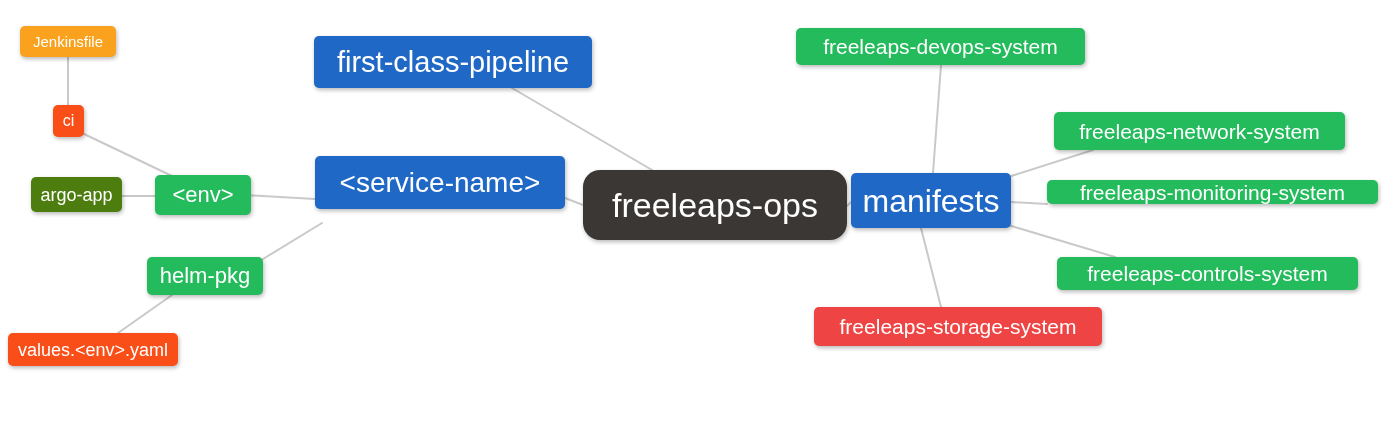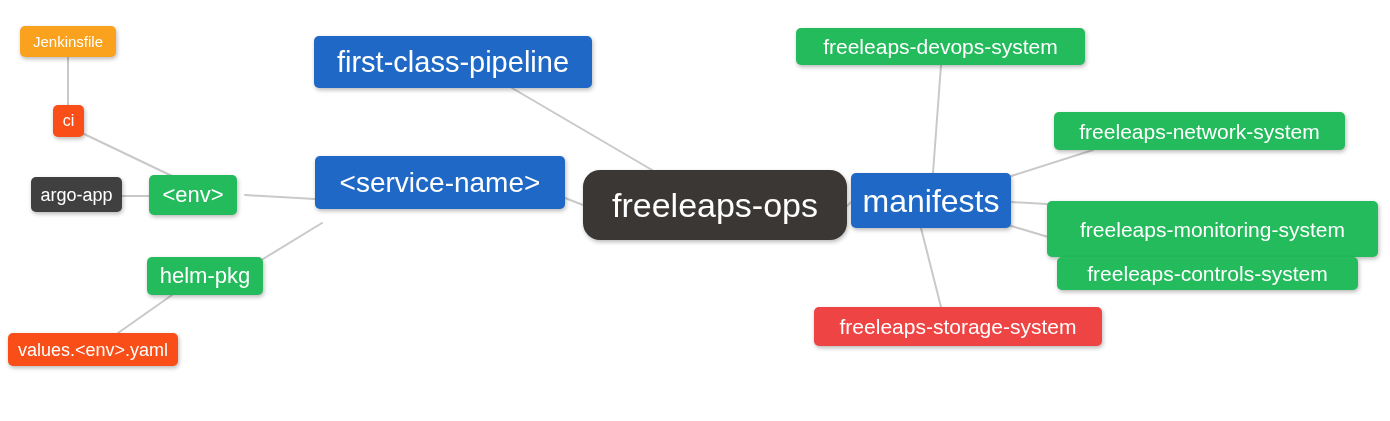--- a/index.html
+++ b/index.html
@@ -32,30 +32,30 @@
     border-radius: 5px;
     box-shadow: 1px 2px 4px rgba(0,0,0,0.28);
     cursor: pointer;
     line-height: 1;
     user-select: none;
   }
   
   .n-jenkinsfile        { left: 20px;   top: 26px;  width: 96px;  height: 31px; font-size: 15px; }
   .n-ci                 { left: 53px;   top: 105px; width: 31px;  height: 32px; font-size: 16px; }
   .n-argo-app           { left: 31px;   top: 177px; width: 91px;  height: 35px; font-size: 18px; }
-  .n-env                { left: 149px;  top: 175px; width: 88px;  height: 40px; font-size: 22px; }
+  .n-env                { left: 155px;  top: 175px; width: 96px;  height: 40px; font-size: 22px; }
   .n-helm-pkg           { left: 147px;  top: 257px; width: 116px; height: 38px; font-size: 22px; }
   .n-values-env-yaml    { left: 8px;    top: 333px; width: 170px; height: 33px; font-size: 18px; }
   .n-first-class-pipeline { left: 314px; top: 36px; width: 278px; height: 52px; font-size: 29px; }
   .n-service-name       { left: 315px;  top: 156px; width: 250px; height: 53px; font-size: 28px; }
   .n-root               { left: 583px;  top: 170px; width: 264px; height: 70px; font-size: 34px; border-radius: 17px; }
   .n-manifests          { left: 851px;  top: 173px; width: 160px; height: 55px; font-size: 32px; }
   .n-devops-system      { left: 796px;  top: 28px;  width: 289px; height: 37px; font-size: 21px; }
   .n-network-system     { left: 1054px; top: 112px; width: 291px; height: 38px; font-size: 21px; }
-  .n-monitoring-system  { left: 1047px; top: 201px; width: 331px; height: 56px; font-size: 21px; }
+  .n-monitoring-system  { left: 1047px; top: 180px; width: 331px; height: 24px; font-size: 21px; }
   .n-controls-system    { left: 1057px; top: 257px; width: 301px; height: 33px; font-size: 21px; }
   .n-storage-system     { left: 814px;  top: 307px; width: 288px; height: 39px; font-size: 21px; }
 </style>
 </head>
 <body>
 
 <div id="canvas">
 
   <svg id="edge-layer" viewBox="0 0 1390 421" xmlns="http://www.w3.org/2000/svg">
     <line x1="68" y1="57" x2="68" y2="105" stroke="#C9C9C9"></line>
@@ -69,21 +69,21 @@
     <line x1="847" y1="206" x2="851" y2="202" stroke="#C9C9C9"></line>
     <line x1="933" y1="173" x2="941" y2="65" stroke="#C9C9C9"></line>
     <line x1="1005" y1="178" x2="1093" y2="150" stroke="#C9C9C9"></line>
     <line x1="1011" y1="202" x2="1047" y2="204" stroke="#C9C9C9"></line>
     <line x1="1008" y1="225" x2="1115" y2="257" stroke="#C9C9C9"></line>
     <line x1="921" y1="228" x2="941" y2="307" stroke="#C9C9C9"></line>
   </svg>
 
   <div class="node n-jenkinsfile" style="background-color: rgb(250, 162, 30);">Jenkinsfile</div>
   <div class="node n-ci" style="background-color: rgb(249, 78, 23);">ci</div>
-  <div class="node n-argo-app" style="background-color: #404040;">argo-app</div>
+  <div class="node n-argo-app" style="background-color: #4d7c0f;">argo-app</div>
   <div class="node n-env" style="background-color: rgb(35, 187, 92);">&lt;env&gt;</div>
   <div class="node n-helm-pkg" style="background-color: rgb(35, 187, 92);">helm-pkg</div>
   <div class="node n-first-class-pipeline" style="background-color: rgb(31, 104, 197);">first-class-pipeline</div>
   <div class="node n-values-env-yaml" style="background-color: rgb(249, 78, 23);">values.&lt;env&gt;.yaml</div>
   <div class="node n-service-name" style="background-color: rgb(31, 104, 197);">&lt;service-name&gt;</div>
   <div class="node n-root" style="background-color: rgb(59, 55, 53);">freeleaps-ops</div>
   <div class="node n-manifests" style="background-color: rgb(31, 104, 197);">manifests</div>
   <div class="node n-devops-system" style="background-color: rgb(35, 187, 92);">freeleaps-devops-system</div>
   <div class="node n-network-system" style="background-color: rgb(35, 187, 92);">freeleaps-network-system</div>
   <div class="node n-monitoring-system" style="background-color: rgb(35, 187, 92);">freeleaps-monitoring-system</div>

